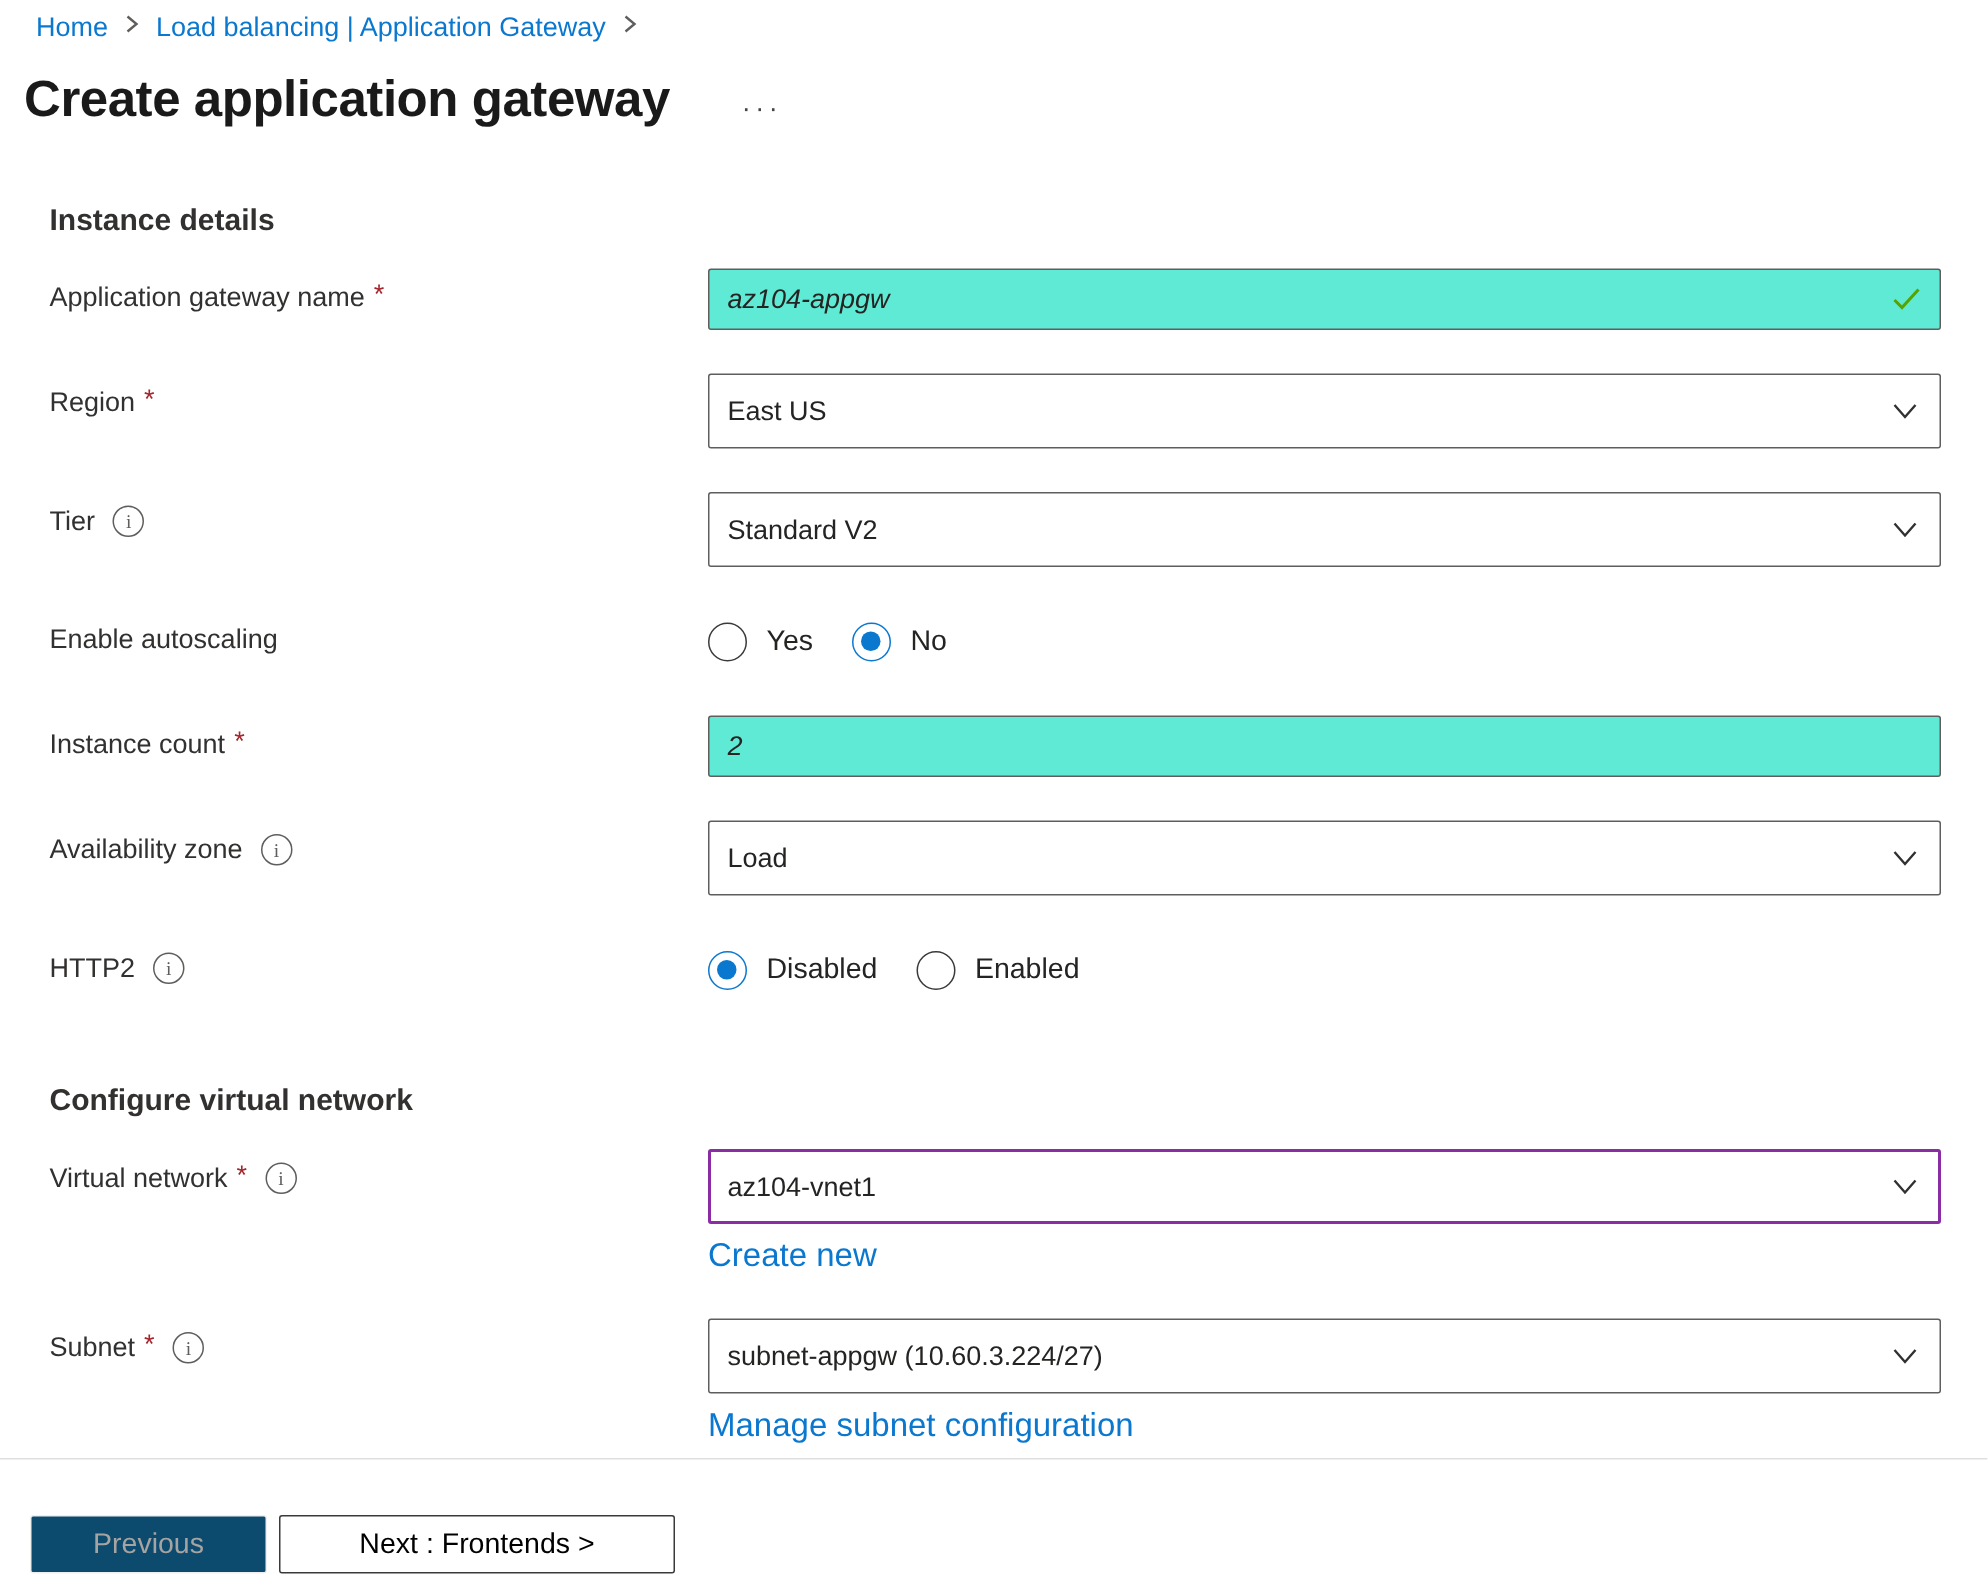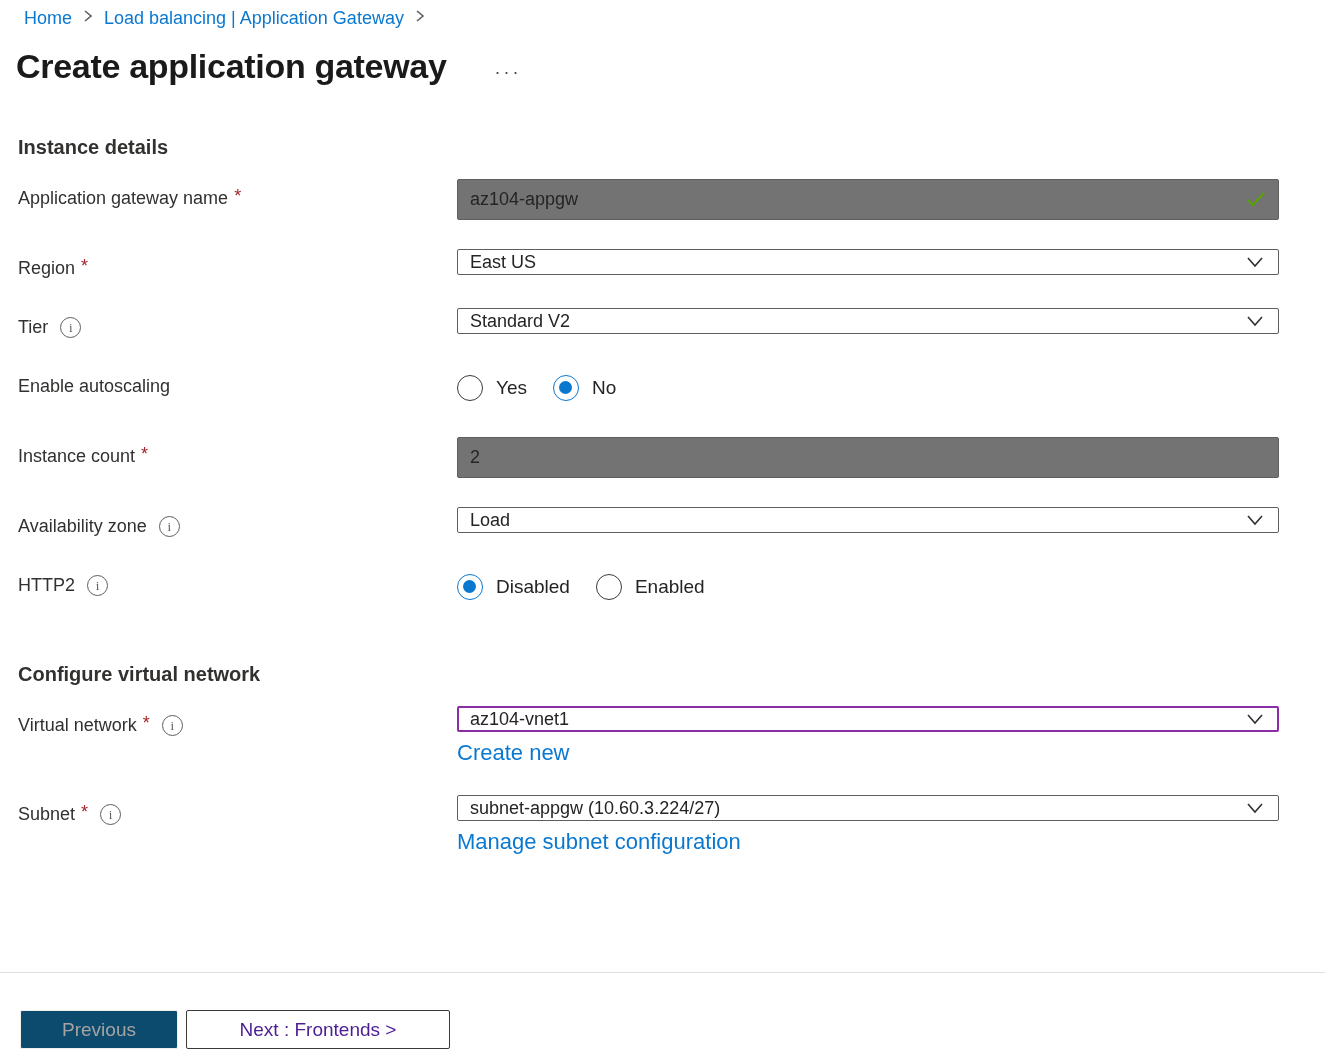--- a/index.html
+++ b/index.html
@@ -51,21 +51,21 @@
     margin-left: 48px;
     font-size: 18px;
     color: #444;
     letter-spacing: 3px;
     cursor: pointer;
     line-height: 1;
     padding-top: 10px;
   }
 
   
-  .form-area { padding-left: 18px; margin-top: 50px; }
+  .form-area { padding-left: 33px; margin-top: 50px; }
   .section-heading {
     font-size: 20px;
     font-weight: 700;
     color: #323130;
     margin: 0 0 20px 0;
   }
   .section-heading.second { margin-top: 56px; }
 
   .form-row {
     display: flex;
@@ -109,31 +109,32 @@
   input.text-input {
     width: 100%;
     height: 41px;
     border: 1px solid #605e5c;
     border-radius: 2px;
     font-size: 18px;
     padding: 0 44px 0 12px;
     font-family: "Liberation Sans", sans-serif;
     color: #252423;
     outline: none;
-    background: #737373;
+    background: #5eead4;
+    font-style: italic;
   }
   .valid-check {
     position: absolute;
     right: 12px;
     top: 10px;
   }
 
   .select-box {
     width: 100%;
-    height: 26px;
+    height: 50px;
     border: 1px solid #605e5c;
     border-radius: 2px;
     background: #fff;
     display: flex;
     align-items: center;
     justify-content: space-between;
     padding: 0 14px 0 12px;
     font-size: 18px;
     color: #252423;
     cursor: pointer;
@@ -212,21 +213,21 @@
     background: #0c4a6e;
     border: 1px solid #f1efee;
     color: #a6a4a2;
     cursor: default;
   }
   .btn-next {
     width: 264px;
     margin-left: 8px;
     background: #ffffff;
     border: 1px solid #3b3a39;
-    color: #4c1d95;
+    color: #000000;
     cursor: pointer;
   }
 </style>
 </head>
 <body>
 
 <nav class="breadcrumb">
   <a href="#">Home</a>
   <span class="crumb-sep">
     <svg width="12" height="16" viewBox="0 0 12 16">

